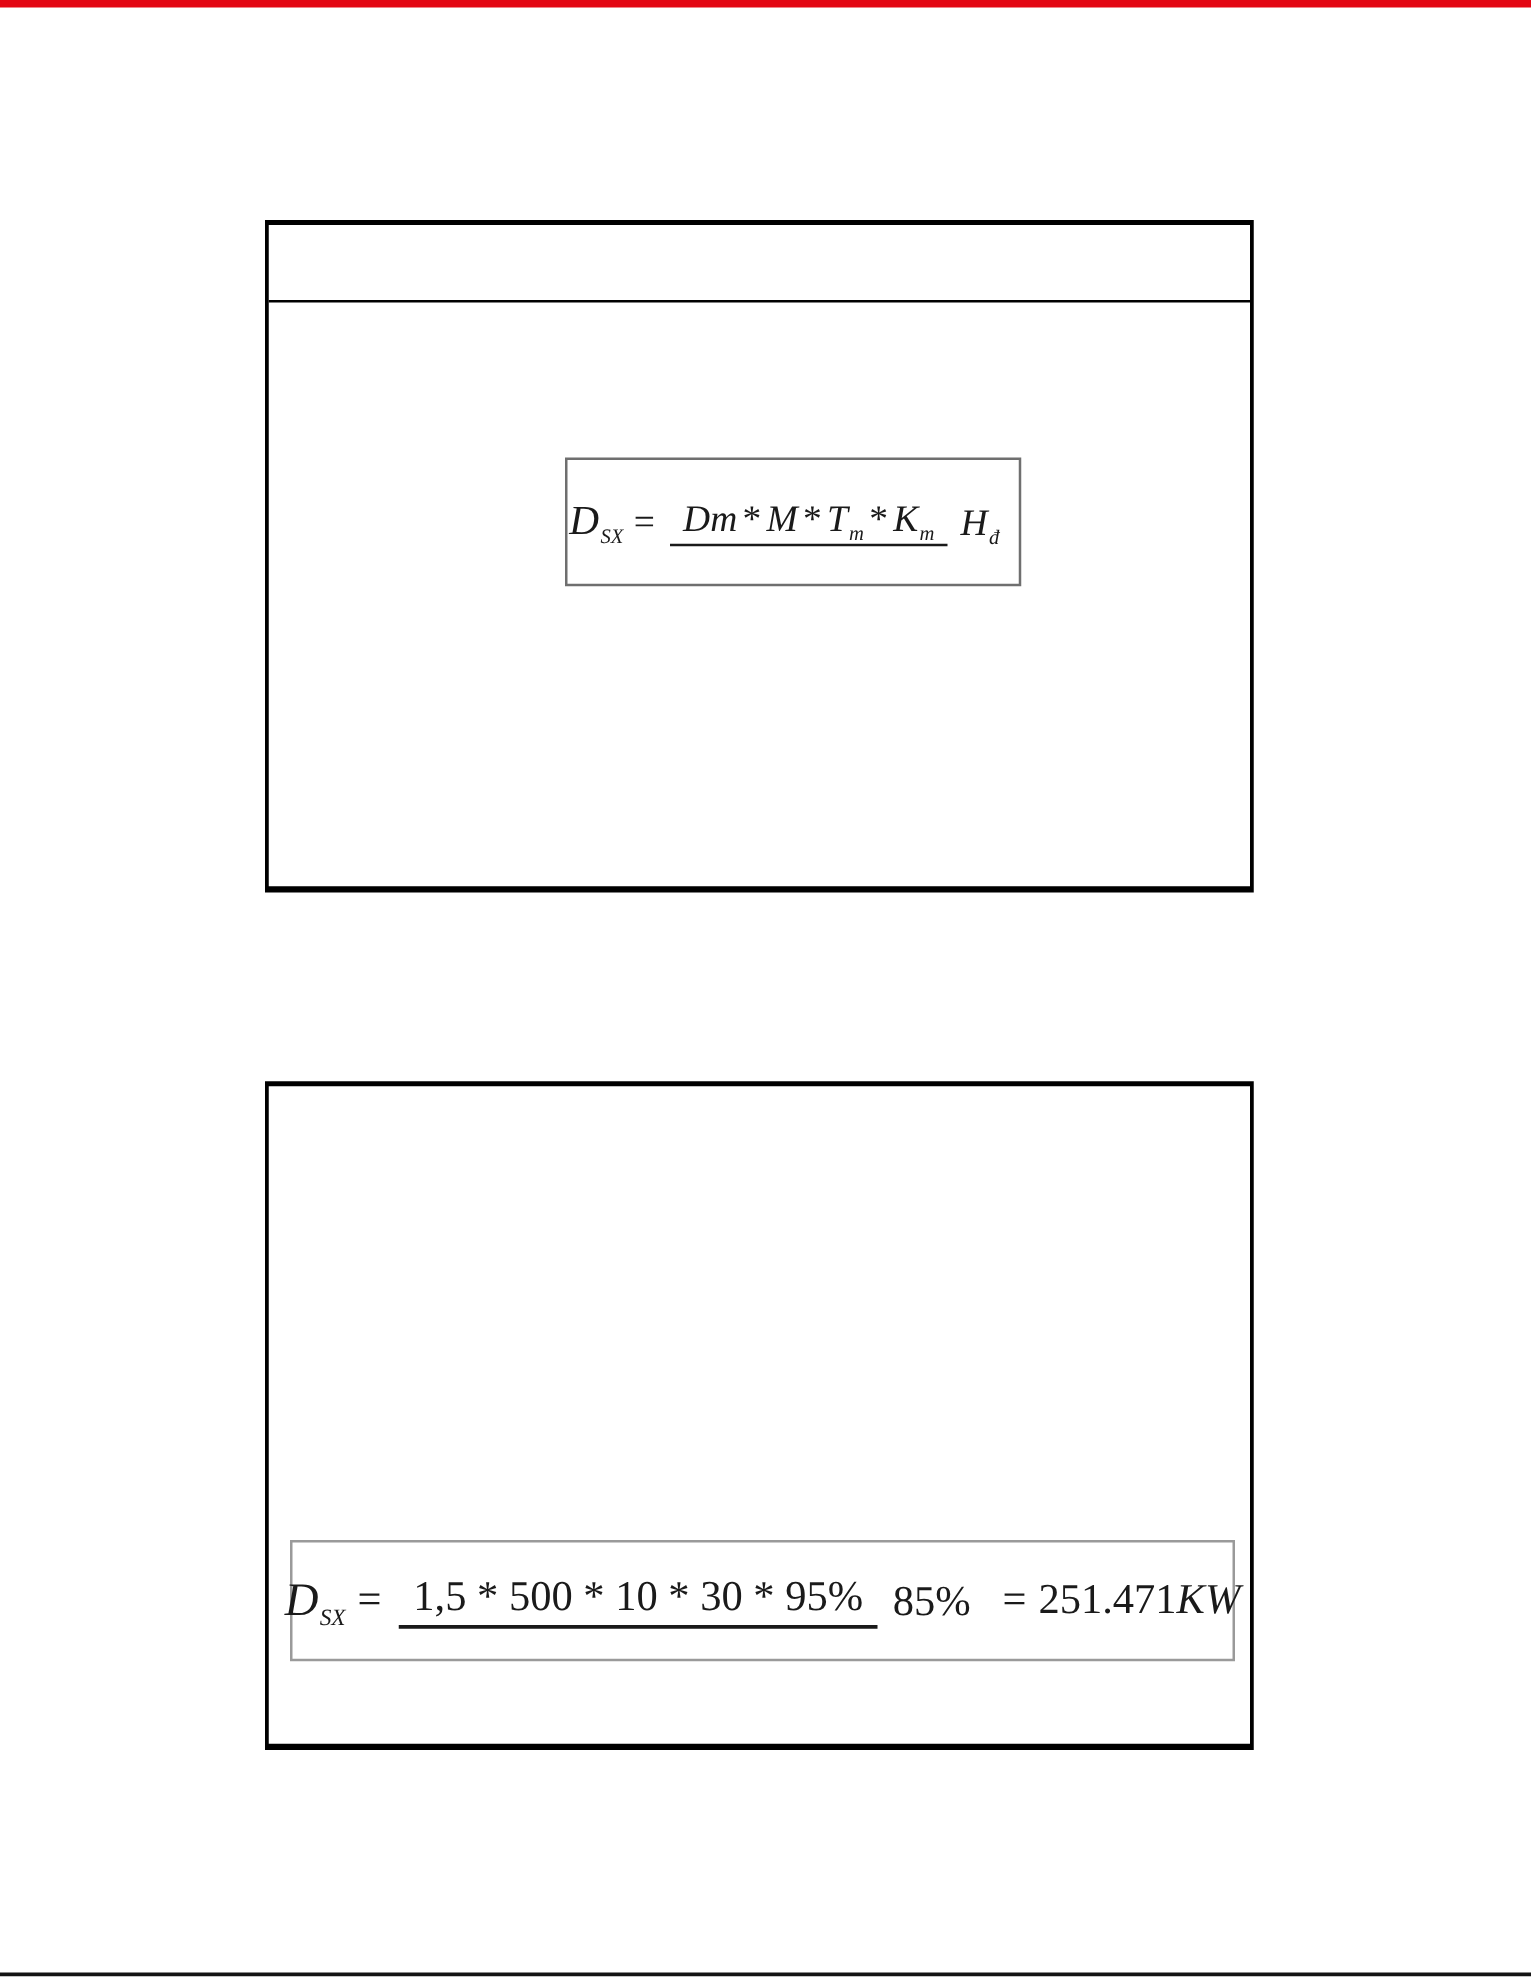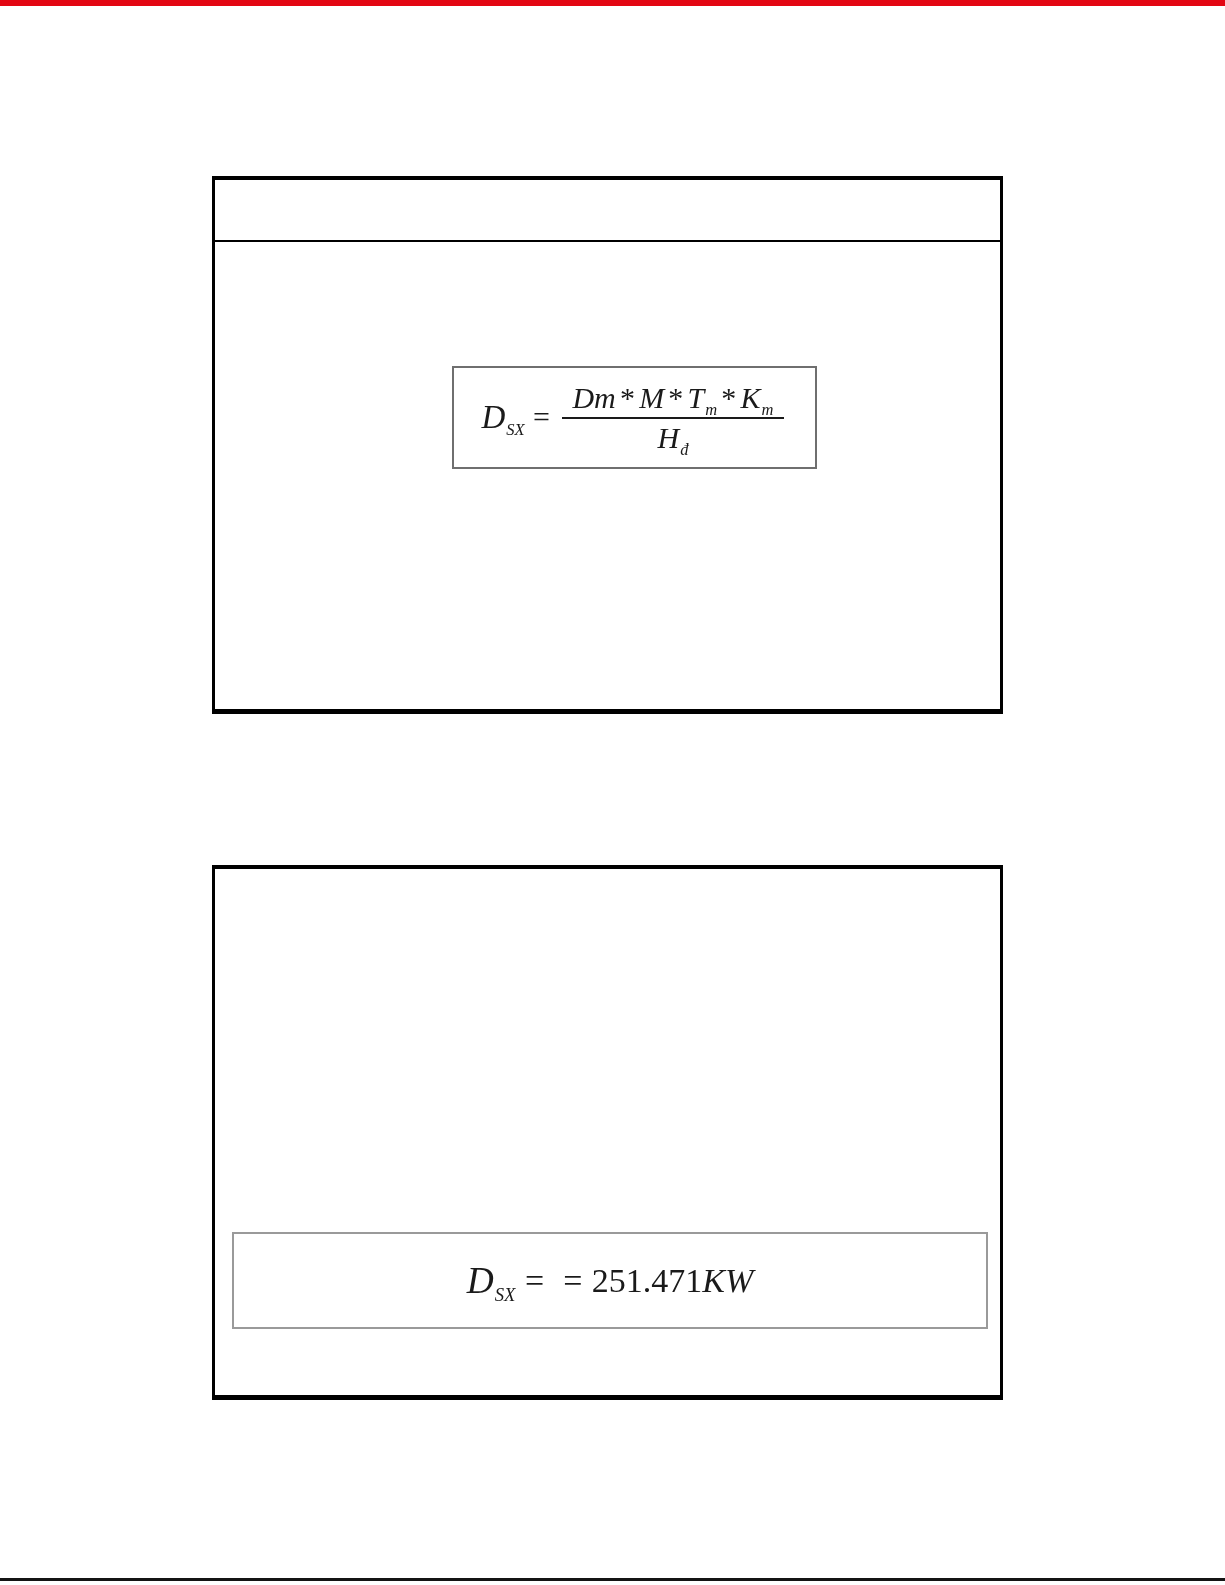--- a/index.html
+++ b/index.html
@@ -63,21 +63,21 @@
   .eq  { font-style: normal; margin: 0 0.28em; }
   .sub {
     font-size: 0.55em;
     font-style: italic;
     position: relative; top: 0.42em;
     margin-left: 1px;
   }
   .lhs { display: inline-flex; align-items: baseline; }
   .lhs .base { font-size: 1.1em; }
 
-  .frac { display: inline-flex; flex-direction: column; align-items: center; margin: 4px 0.12em; }
+  .frac { display: inline-flex; flex-direction: row; align-items: center; margin: 4px 0.12em; }
   .frac .num {
     display: inline-flex; align-items: baseline;
     padding: 0.10em 0.35em 0.14em;
     border-bottom: 2px solid #1a1a1a;
   }
   .frac .den { padding: 0.14em 0.35em 0.06em; text-align: center; }
   .fbox-2 .frac .num { border-bottom-width: 3px; }
 
   .result { display: inline-flex; align-items: flex-start; }
 </style>
@@ -118,20 +118,24 @@
 
 <div class="slide-frame frame-2"></div>
 
 <div class="fbox fbox-2">
   <div class="formula">
     <span class="lhs">
       <span class="var base">D</span>
         <span class="sub">SX</span>
     </span>
     <span class="eq">=</span>
+    <span class="frac">
+      <span class="num up">1,5 * 500 * 10 * 30 * 95%</span>
+      <span class="den up">85%</span>
+    </span>
     <span class="eq">=</span>
     <span class="result">
       <span class="up">251.471</span>
         <span class="var">KW</span>
     </span>
   </div>
 </div>
 
 <div class="rule-bottom"></div>
 

